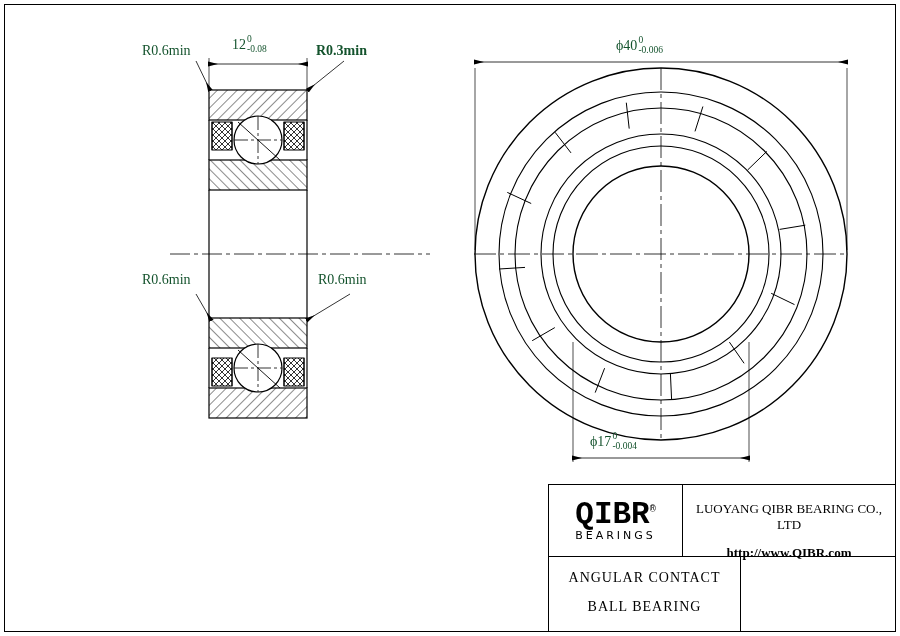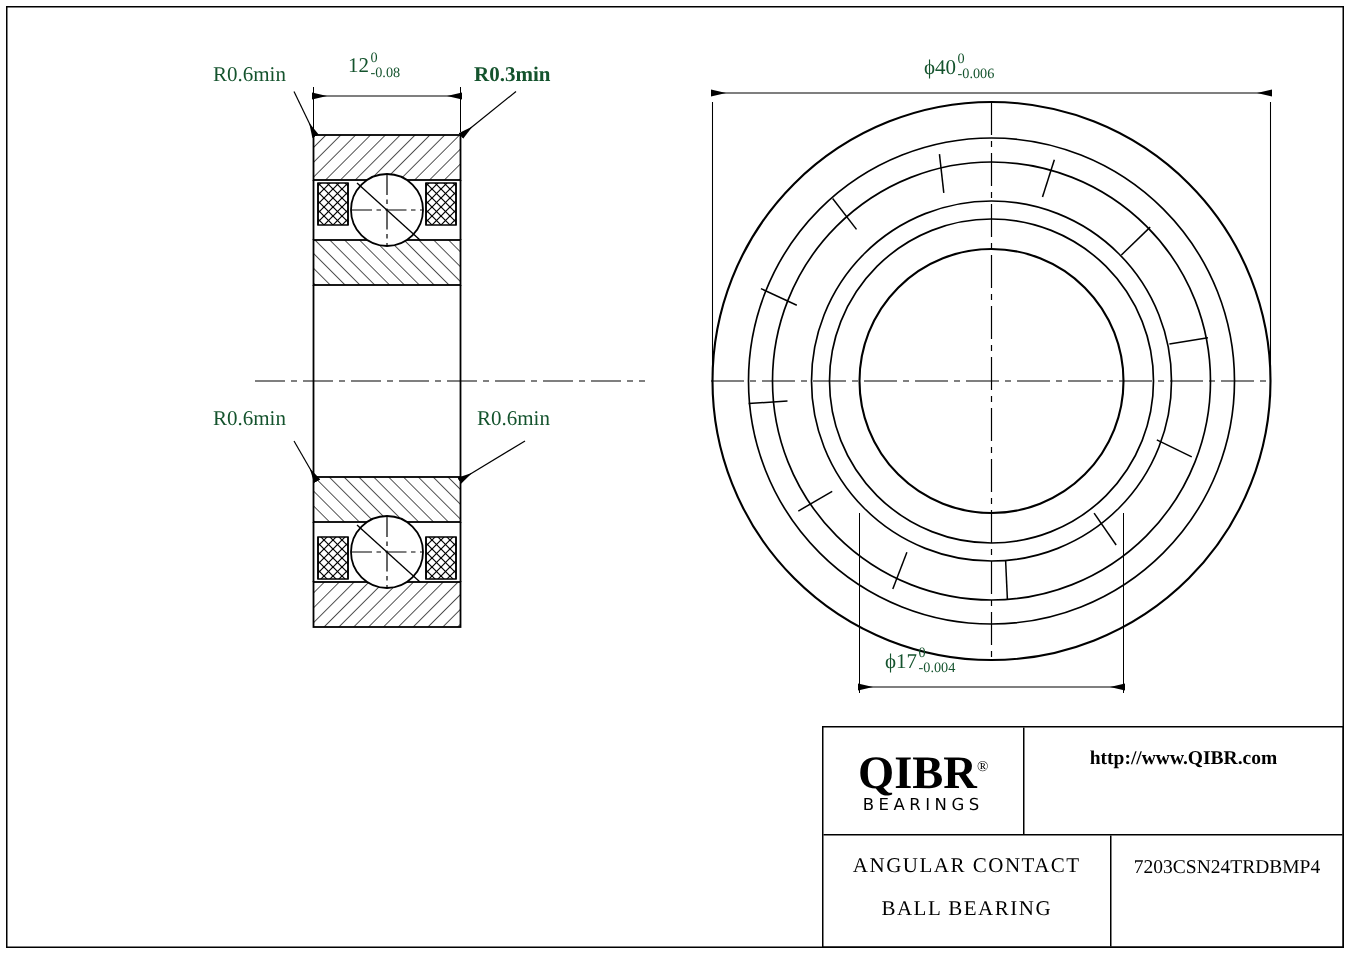--- a/index.html
+++ b/index.html
@@ -77,21 +77,21 @@
   .tb-logo {
     position: absolute;
     left: 0; top: 0;
     width: 134px;
     height: 71px;
     border-right: 1px solid #000;
     box-sizing: border-box;
     text-align: center;
   }
   .logo-main {
-    font-family: Liberation Serif, serif;
+    font-family: Liberation Mono, monospace;
     font-weight: bold;
     font-size: 31px;
     letter-spacing: 0px;
     margin-top: 12px;
     color: #000;
     position: relative;
     display: inline-block;
   }
   .logo-reg {
     font-size: 10px;
@@ -314,27 +314,27 @@
     <span class="tolwrap"><span>ϕ17</span></span><span class="tolstack"><span class="up">0</span><span class="lo">-0.004</span></span>
   </div>
 
   <div class="titleblock">
     <div class="tb-row1">
       <div class="tb-logo">
         <div class="logo-main"><span>QIBR</span><span class="logo-reg">®</span></div>
         <div class="logo-sub">BEARINGS</div>
       </div>
       <div class="tb-company">
+        <div class="comp-name">LUOYANG QIBR BEARING CO., LTD</div>
         <div class="comp-url">http://www.QIBR.com</div>
       </div>
     </div>
     <div class="tb-row2">
       <div class="tb-desc">
         <div class="l1">ANGULAR CONTACT</div>
         <div class="l2">BALL BEARING</div>
       </div>
       <div class="tb-part">
-        <div class="pn-value">7203CSN24TRDBMP4</div>
       </div>
     </div>
   </div>
 
 </div>
 
 </body></html>

